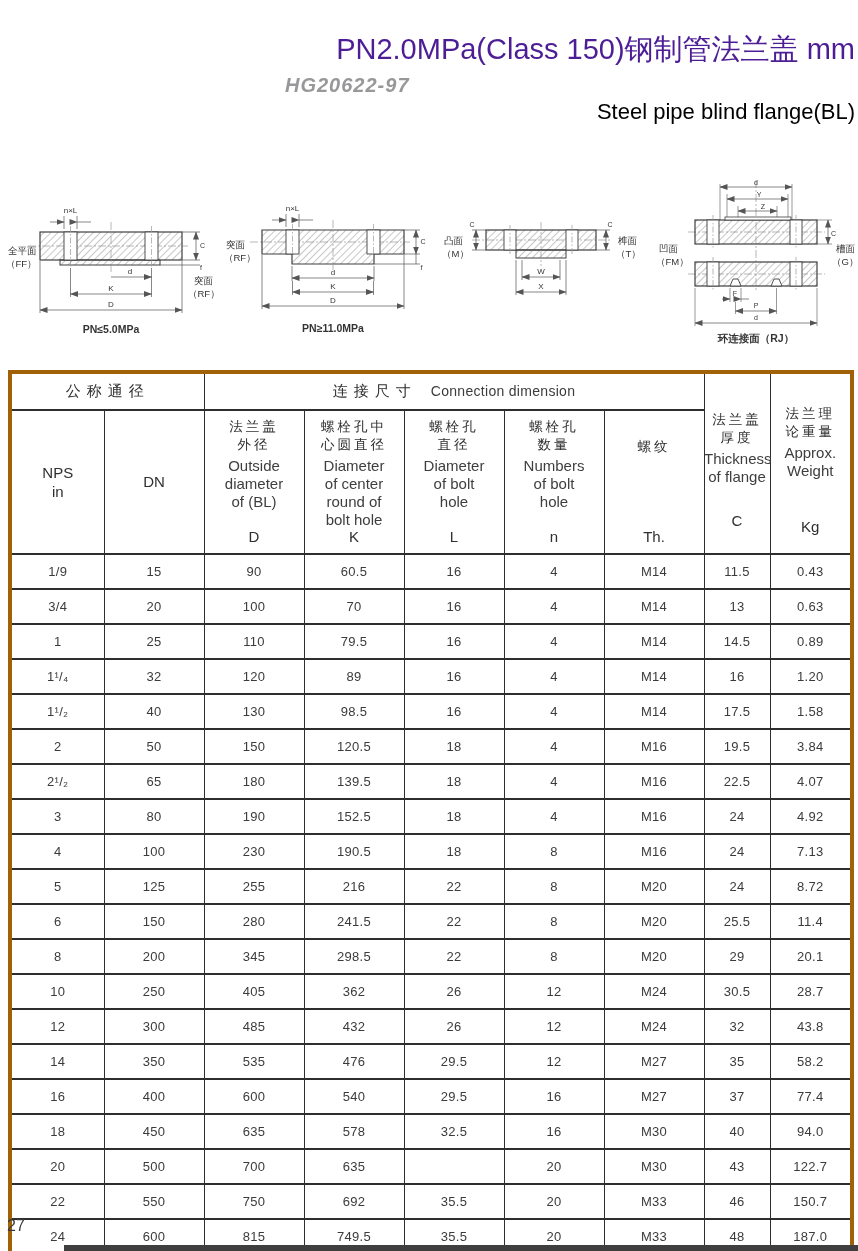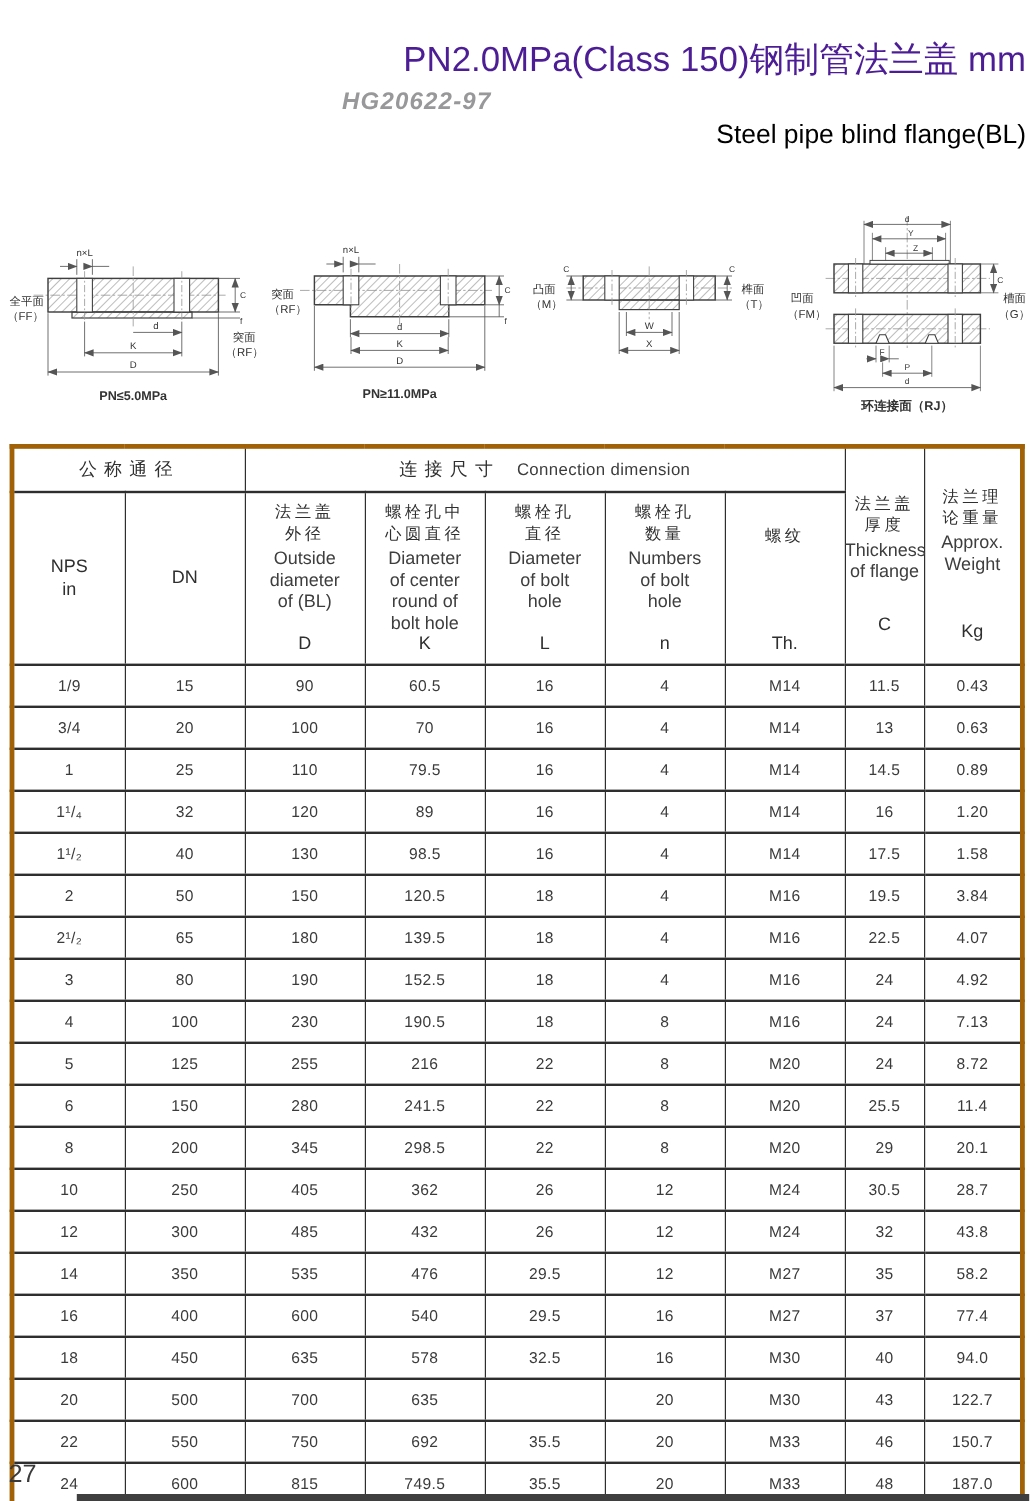--- a/index.html
+++ b/index.html
@@ -38,21 +38,21 @@
   .g-en { font-size:14px; letter-spacing:0.3px; margin-left:14px; color:#3c3c3c; }
   .thv { display:flex; flex-direction:column; align-items:center; height:100%; padding:7px 1px 6px 1px; }
   .thc { display:flex; flex-direction:column; align-items:center; justify-content:center; height:100%; }
   .cn-line { font-size:13.5px; letter-spacing:3px; color:#2f2f2f; line-height:1.35; }
   .en { font-size:15px; color:#3e3e3e; line-height:1.18; margin-top:3px; max-width:66px; }
   .sym { font-size:15px; color:#2f2f2f; margin-top:auto; margin-bottom:2px; }
   .big { font-size:15px; line-height:1.3; color:#2f2f2f; }
   .cell-c .thv, .cell-kg .thv { padding-top:20px; }
   .cell-th .cn-line { margin-top:20px; }
   
-  .pagenum { position:absolute; left:7px; top:1217px; font-size:21px; color:#3a3a3a; }
+  .pagenum { position:absolute; left:7px; top:1217px; font-size:16px; color:#3a3a3a; }
   .footer-bar { position:absolute; left:64px; right:0; top:1245px; height:6px; background:#3f3f3f; }
 </style>
 </head>
 <body>
 
 <div class="page">
 
 
   <div class="doc-title">PN2.0MPa(Class 150)钢制管法兰盖  mm</div>
   <div class="doc-standard">HG20622-97</div>

